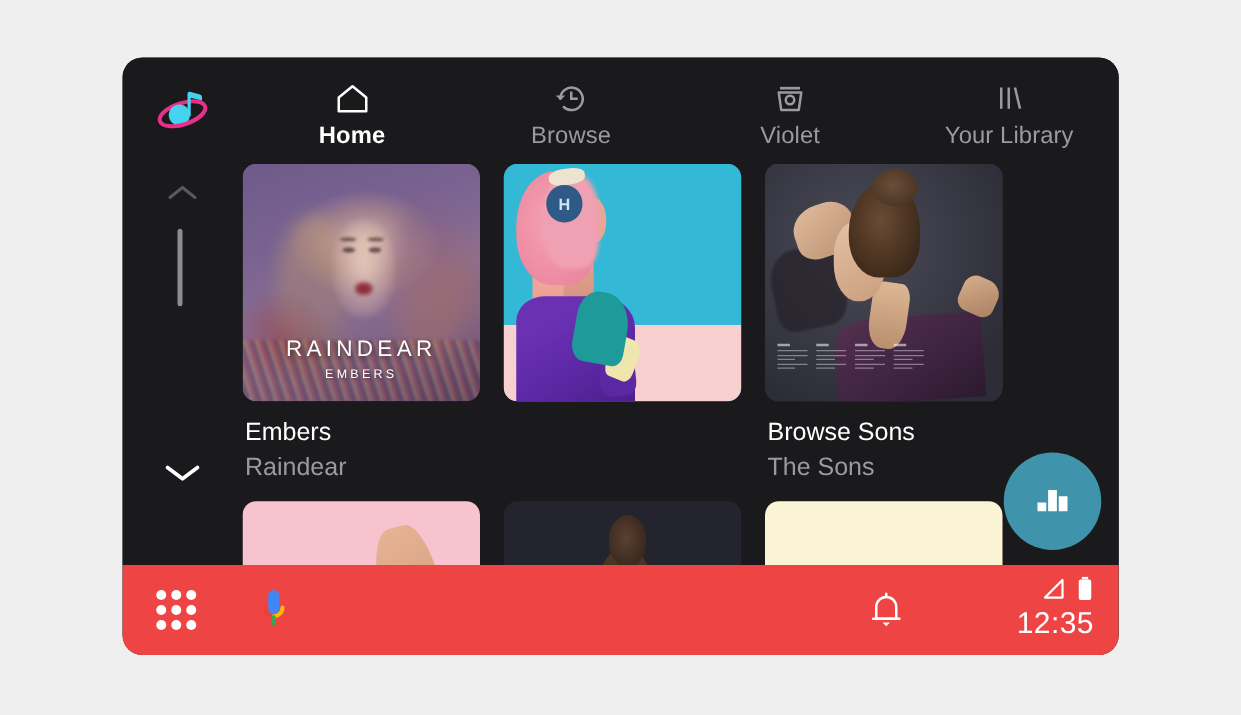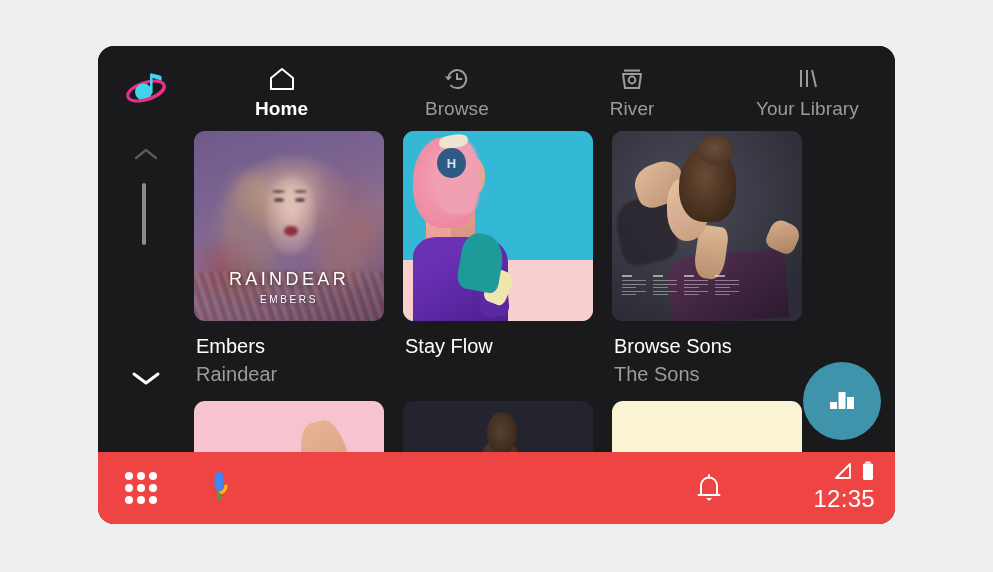--- a/index.html
+++ b/index.html
@@ -410,21 +410,21 @@
       </div>
 
       <div class="navitem">
         <span class="navicon">
           <svg width="30" height="28" viewBox="0 0 30 28">
             <rect x="7" y="4.5" width="16" height="2.1" fill="#9b9b9e"></rect>
             <path d="M6 9 L24 9 L22 23 L8 23 Z" fill="none" stroke="#9b9b9e" stroke-width="2" stroke-linejoin="round"></path>
             <circle cx="15" cy="15" r="3.4" fill="none" stroke="#9b9b9e" stroke-width="2"></circle>
           </svg>
         </span>
-        <span class="navlabel">River</span>
+        <span class="navlabel">Violet</span>
       </div>
 
       <div class="navitem">
         <span class="navicon">
           <svg width="30" height="28" viewBox="0 0 30 28">
             <line x1="9" y1="5" x2="9" y2="22" stroke="#9b9b9e" stroke-width="2"></line>
             <line x1="15" y1="5" x2="15" y2="22" stroke="#9b9b9e" stroke-width="2"></line>
             <line x1="20" y1="5" x2="24" y2="22" stroke="#9b9b9e" stroke-width="2"></line>
           </svg>
         </span>
@@ -483,21 +483,20 @@
             <span class="hair"></span>
             <span class="hair2"></span>
             <span class="hband"></span>
             <span class="jacket"></span>
             <span class="jpurp"></span>
             <span class="jcream"></span>
             <span class="jteal"></span>
             <span class="hpad">H</span>
           </div>
           <div class="meta">
-            <div class="title">Stay Flow</div>
           </div>
         </div>
 
         <div class="card">
           <div class="art art-sunset">
             <span class="bg"></span>
             <span class="dress"></span>
             <span class="sleeve"></span>
             <span class="arm"></span>
             <span class="neck"></span>

